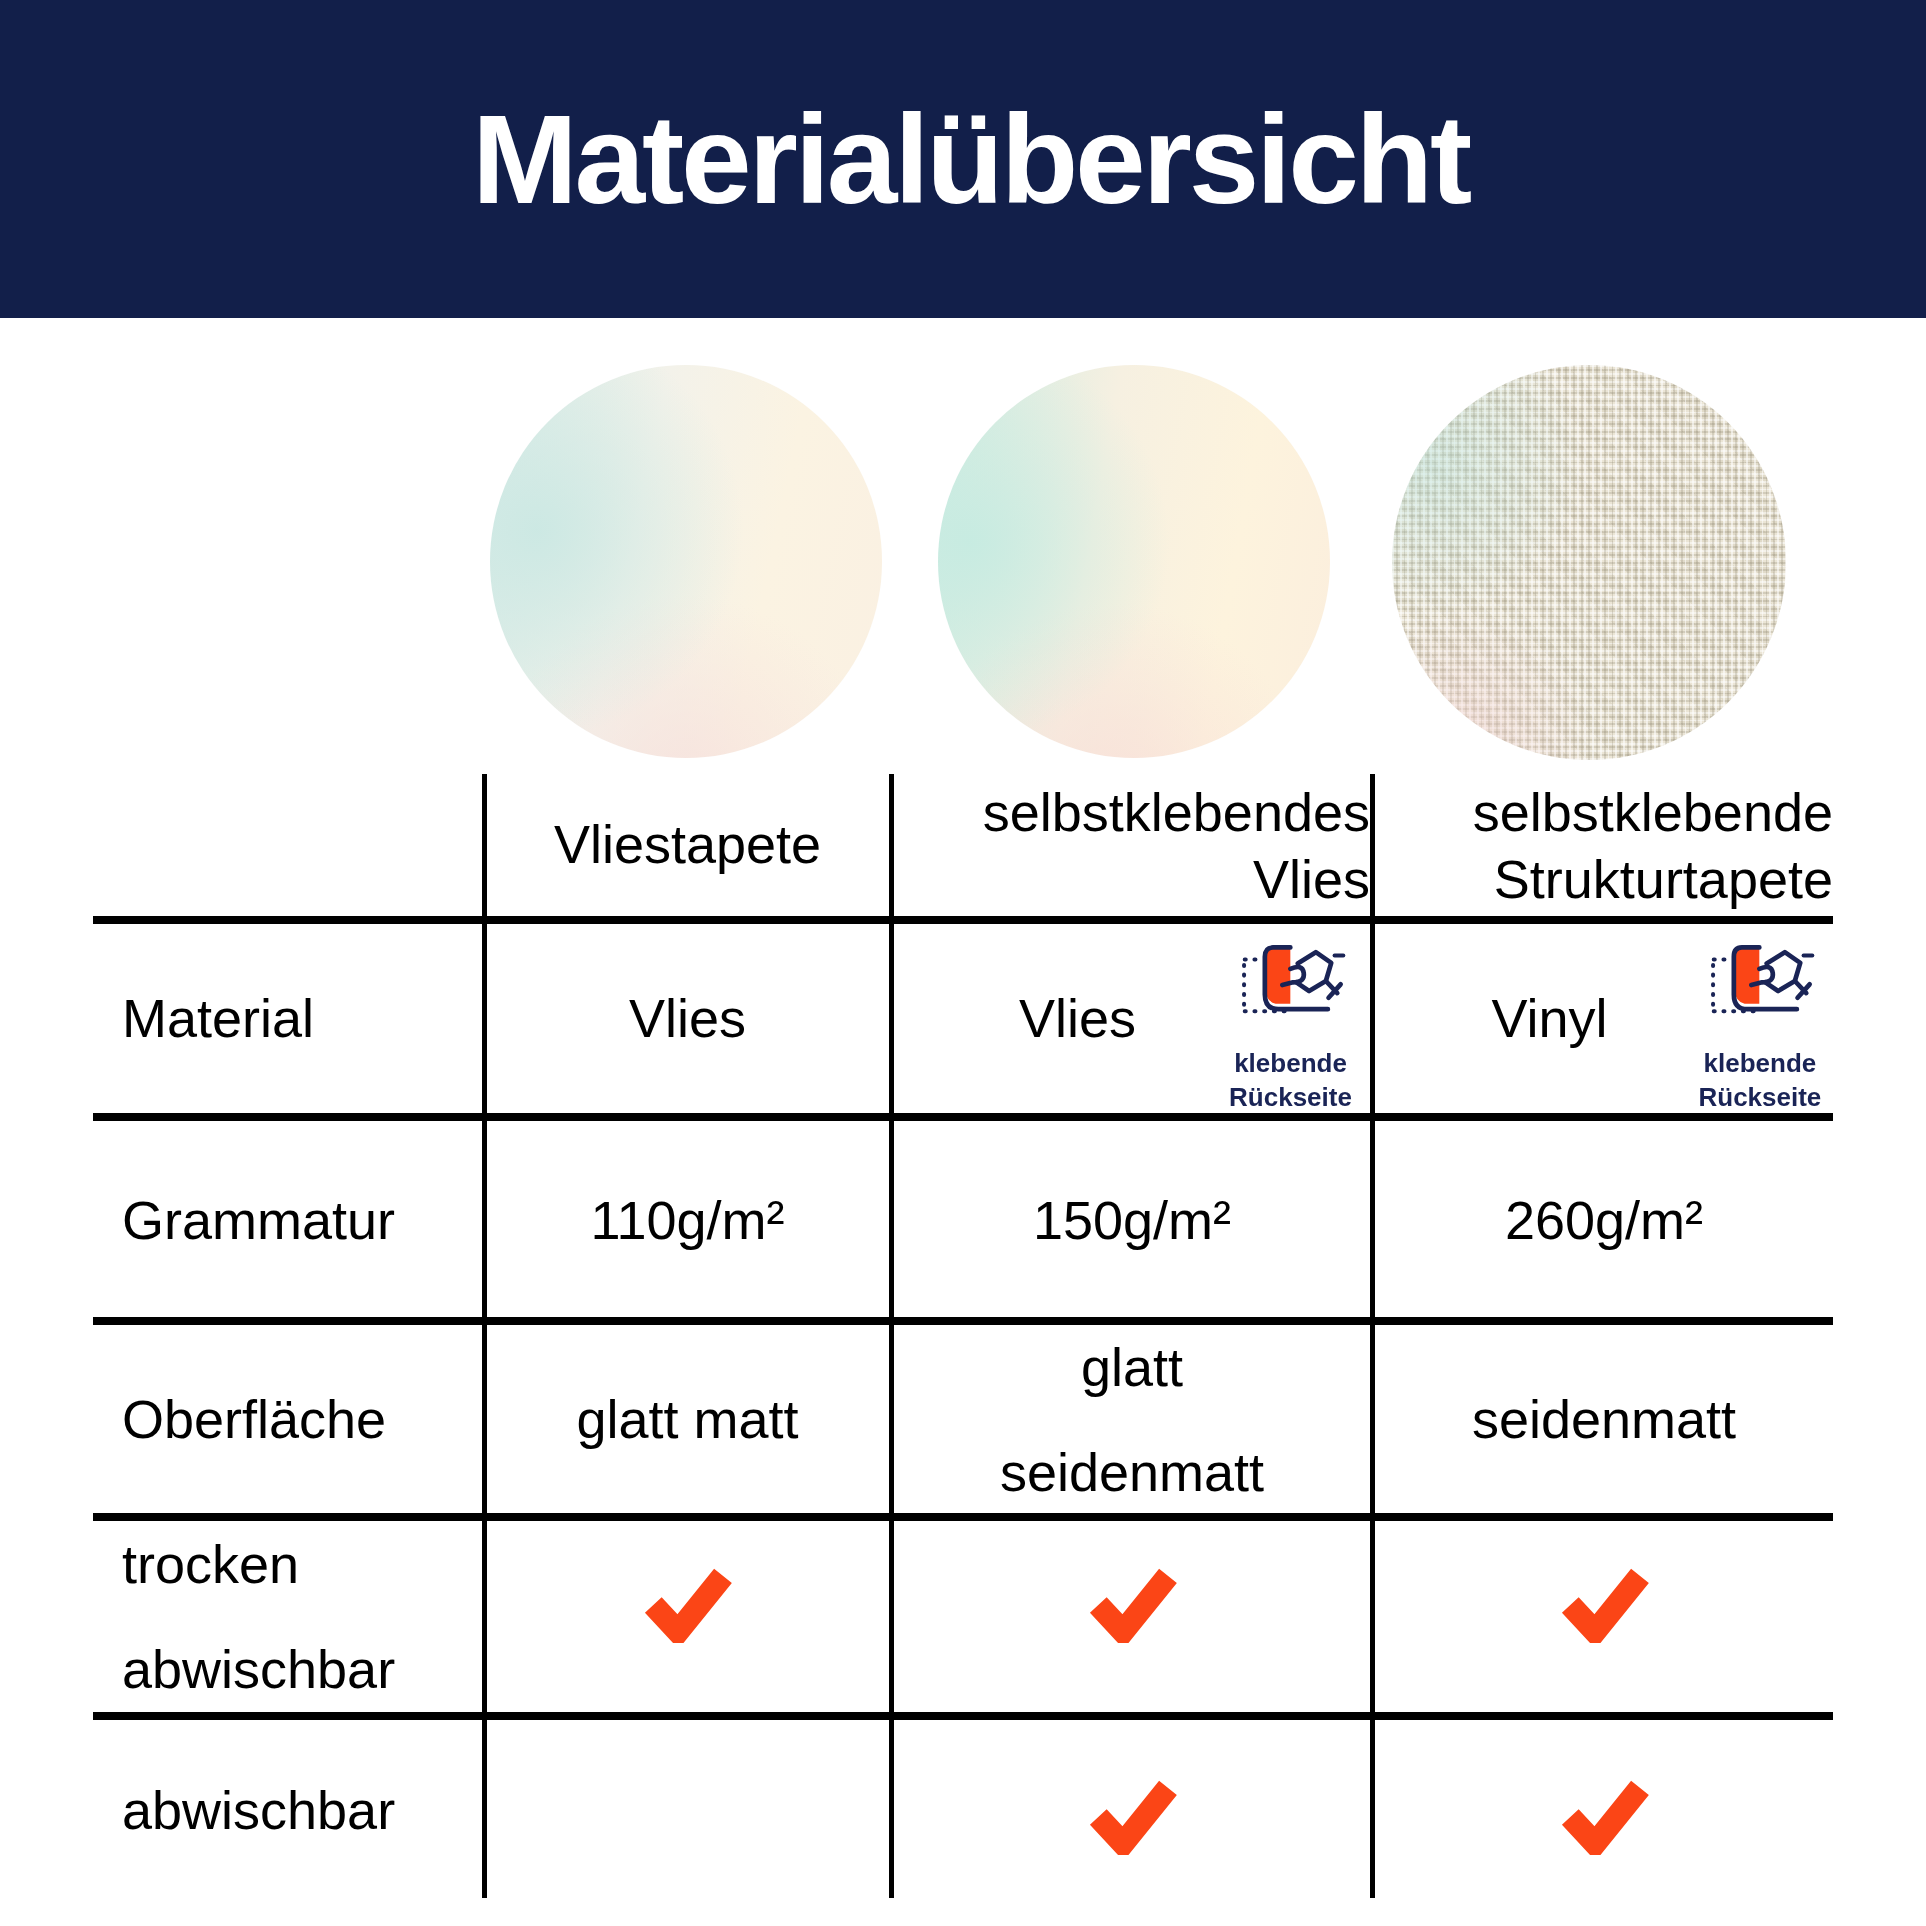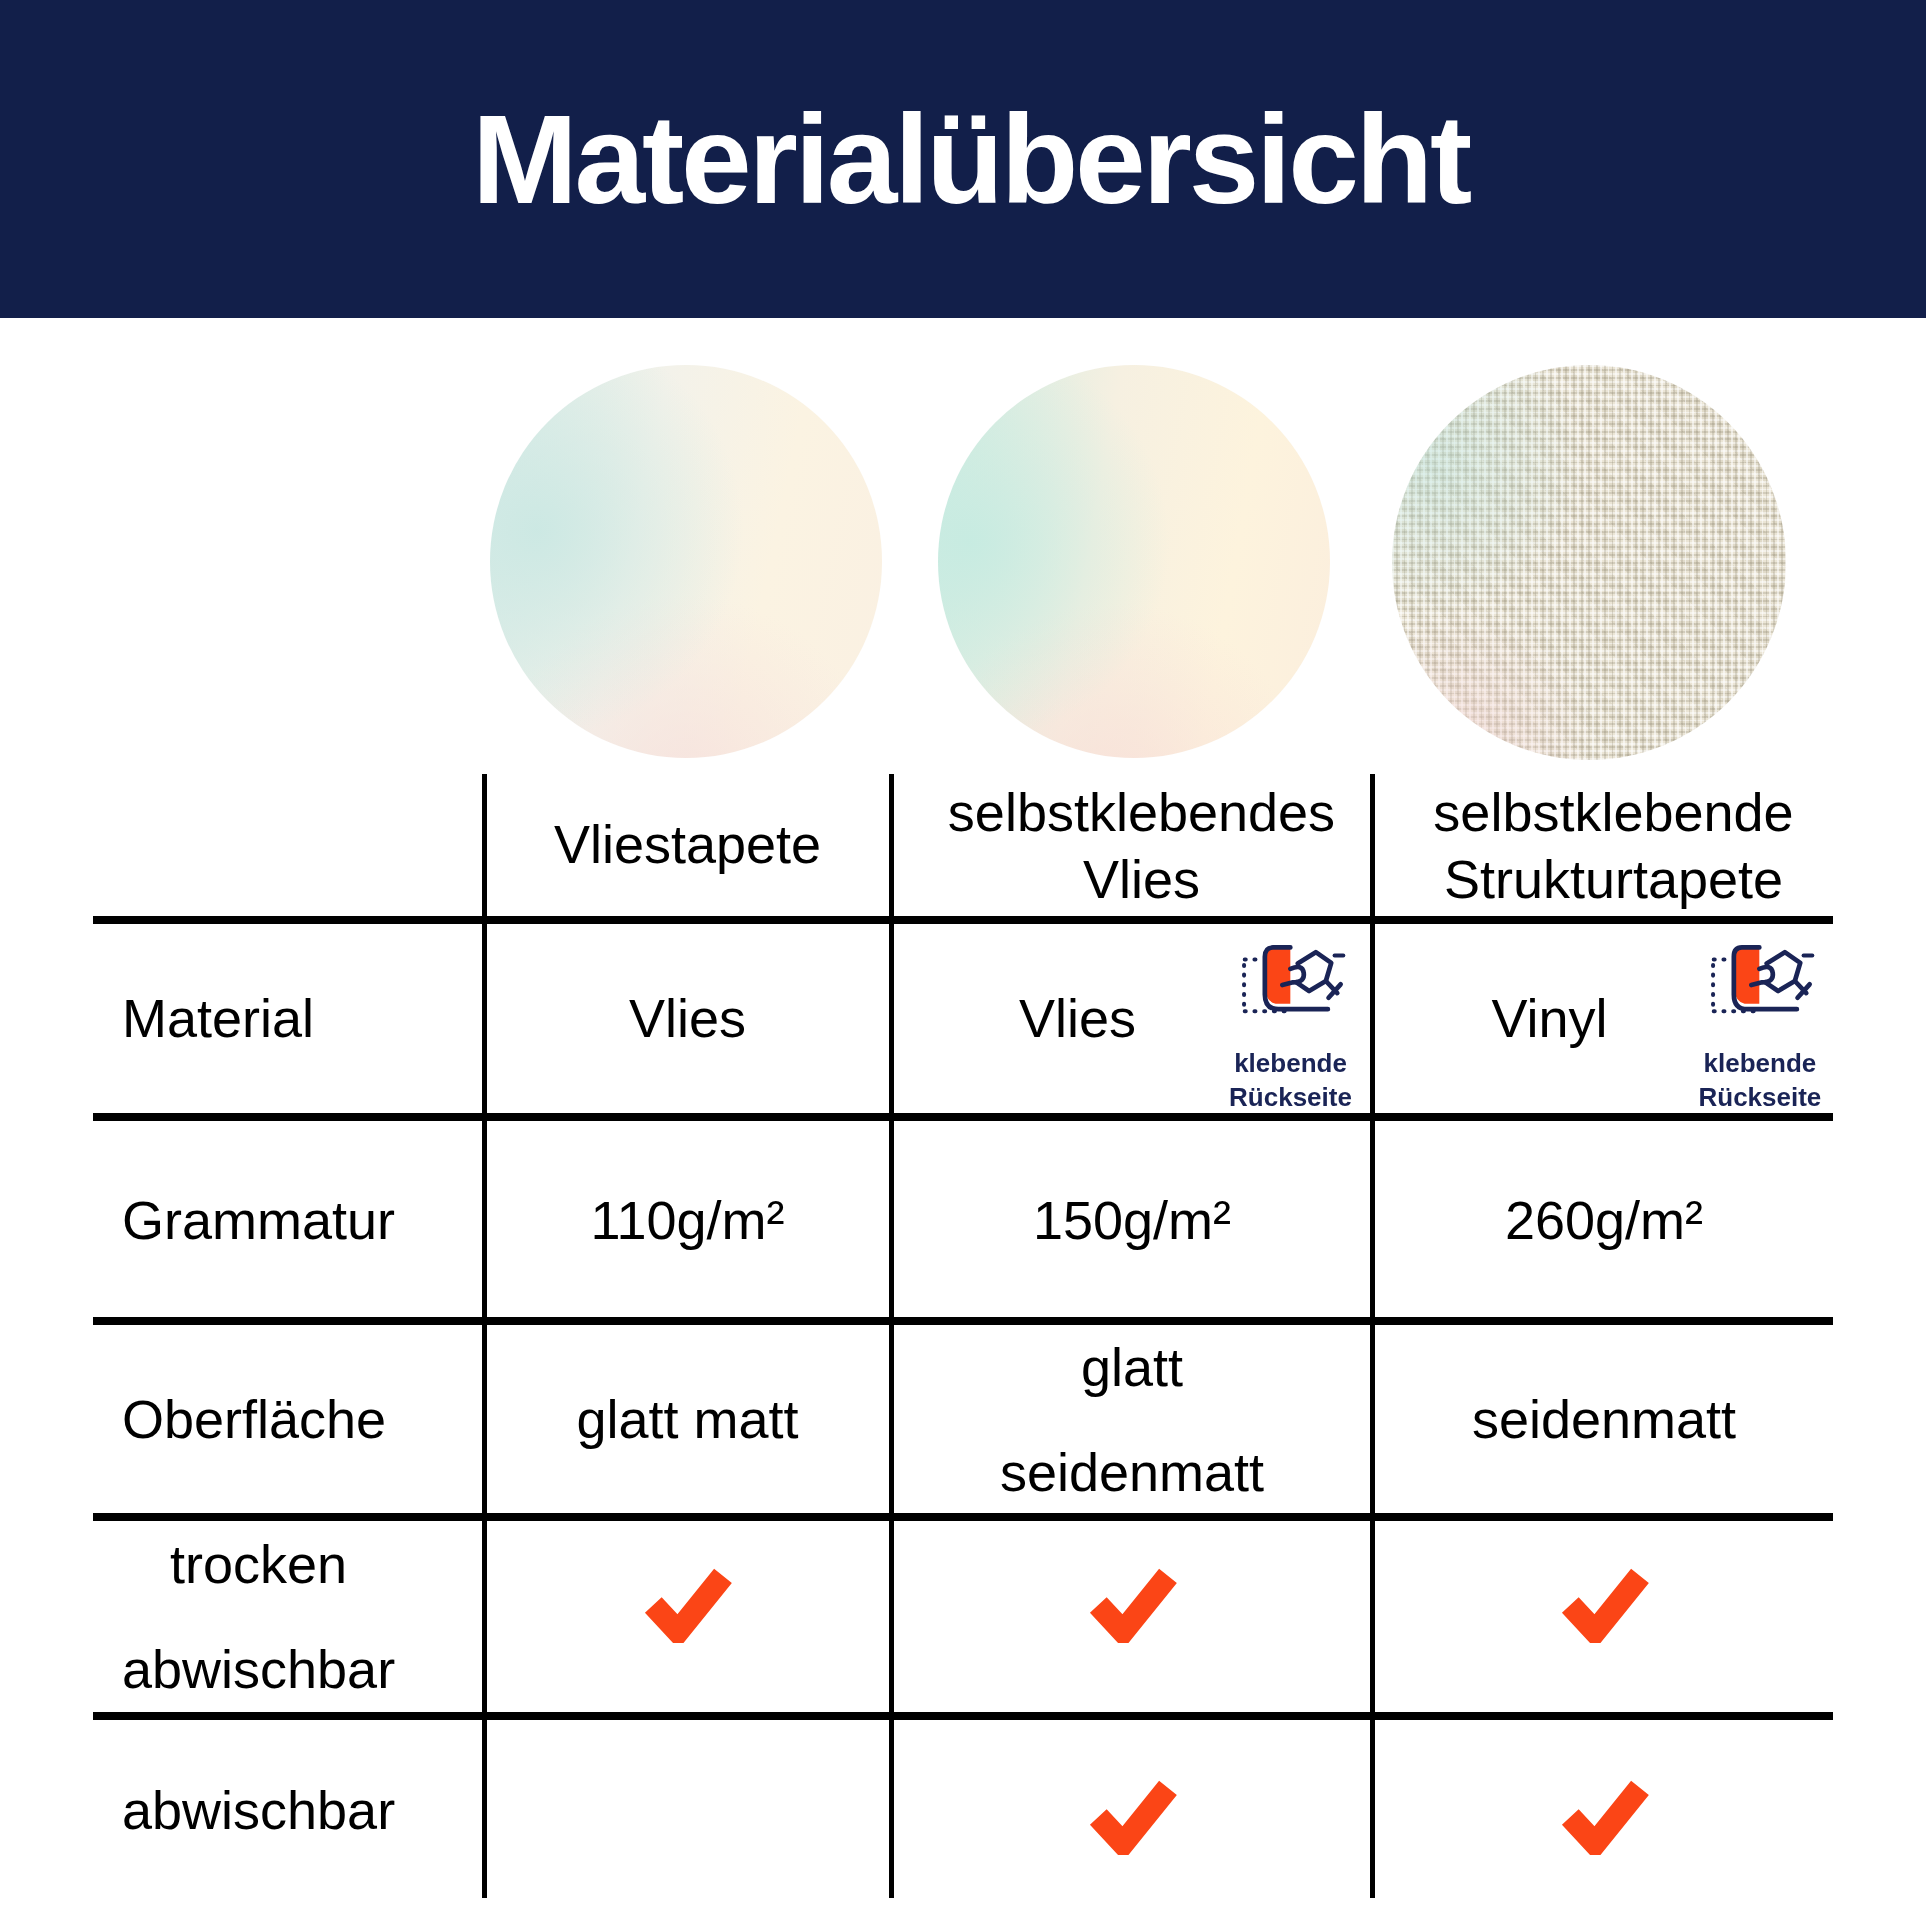--- a/index.html
+++ b/index.html
@@ -30,22 +30,22 @@
         repeating-linear-gradient(0deg, rgba(255,255,255,0.5) 0 1.9px, rgba(255,255,255,0) 1.9px 3.9px,
                                    rgba(122,115,92,0.22) 3.9px 5.8px, rgba(255,255,255,0) 5.8px 7.7px),
         repeating-linear-gradient(45deg, rgba(110,102,80,0.07) 0 11.6px, rgba(255,255,255,0.08) 11.6px 23px),
         #e9e3d2;}
   
   .hline{left:93px;width:1740px;height:8.3px;background:#000;}
   .vline{top:774px;width:5.1px;height:1124px;background:#000;}
   
   .cell{display:flex;align-items:center;justify-content:center;color:#000;
         font-size:54px;line-height:1.24;text-align:center;}
-  .cell.left{justify-content:flex-start;text-align:center;padding-left:29px;box-sizing:border-box;}
-  .colhead-multi{flex-direction:column;align-items:center;justify-content:center;
+  .cell.left{justify-content:flex-start;text-align:left;padding-left:29px;box-sizing:border-box;}
+  .colhead-multi{flex-direction:column;align-items:flex-end;justify-content:center;
                  padding-left:19px;box-sizing:border-box;text-align:left;}
   .stack{display:flex;flex-direction:column;gap:38px;}
   
   .badge{position:absolute;width:141px;display:flex;flex-direction:column;align-items:center;}
   .badge-caption{color:#1A2456;font-size:26px;font-weight:700;line-height:1.3;text-align:center;margin-top:8px;}
   .has-badge{padding-right:109px;box-sizing:border-box;}
   .checkwrap{display:flex;align-items:center;justify-content:center;width:100%;height:100%;}
 </style>
 </head>
 <body>

